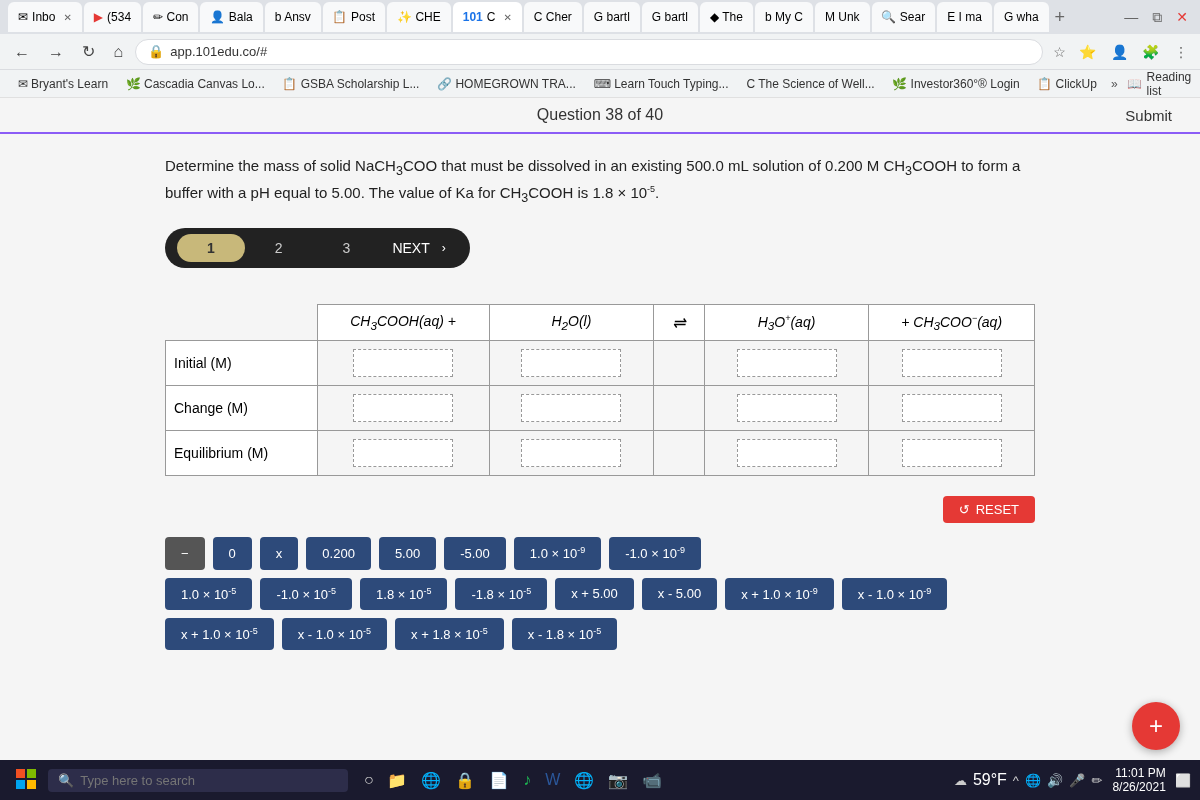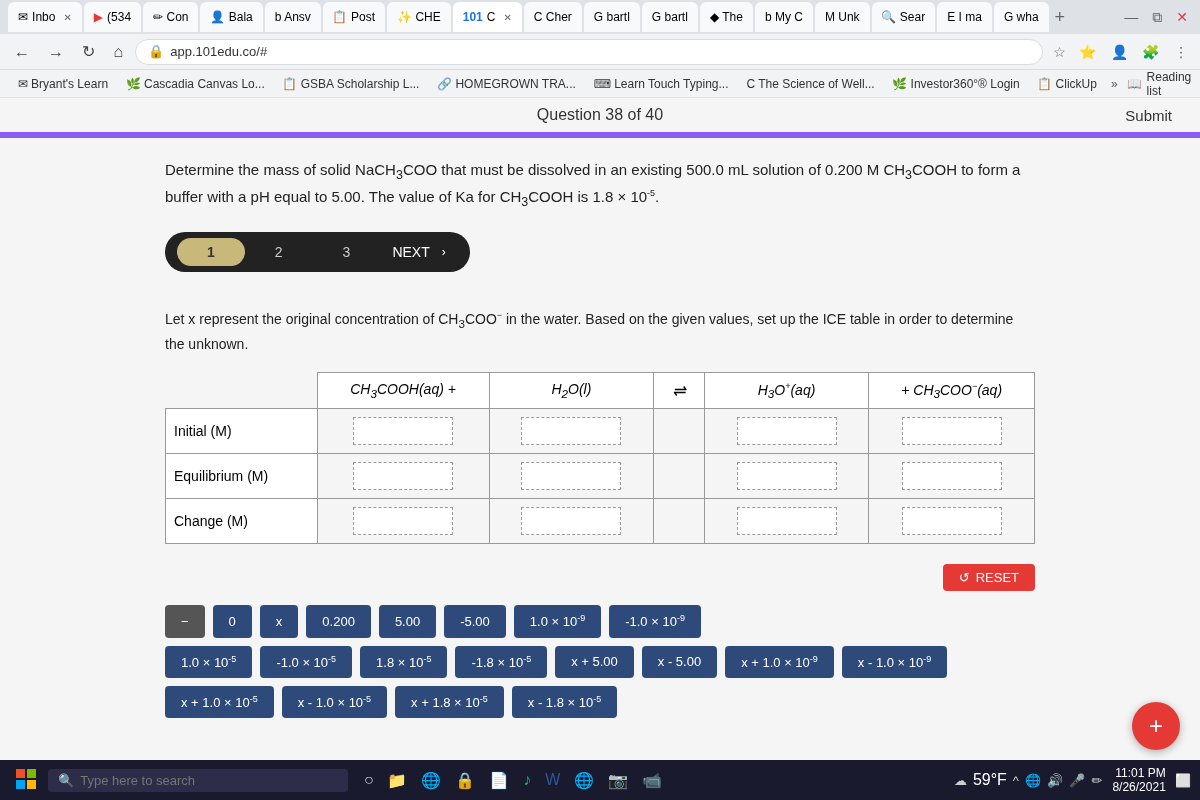--- a/index.html
+++ b/index.html
@@ -15,21 +15,21 @@
     .nav-action-btn { background: none; border: none; cursor: pointer; color: #666; font-size: 14px; padding: 2px 4px; }
 
     .bookmarks-bar { display: flex; align-items: center; background: #f1f3f4; height: 28px; padding: 0 10px; gap: 2px; border-bottom: 1px solid #e0e0e0; font-size: 12px; overflow: hidden; }
     .bookmark { display: flex; align-items: center; gap: 3px; padding: 2px 8px; cursor: pointer; border-radius: 4px; white-space: nowrap; color: #333; }
     .reading-list { margin-left: auto; display: flex; align-items: center; gap: 4px; padding: 2px 8px; cursor: pointer; border-radius: 4px; font-size: 12px; color: #333; }
 
     
     .main-content { background: #f5f5f5; height: calc(800px - 34px - 36px - 28px - 30px - 40px); overflow-y: auto; }
     
     
-    .question-header { background: #f5f5f5; display: flex; justify-content: center; align-items: center; padding: 8px 16px; border-bottom: 6px solid #8b5cf6; position: relative; }
+    .question-header { background: #f5f5f5; display: flex; justify-content: center; align-items: center; padding: 8px 16px; border-bottom: 2px solid #8b5cf6; position: relative; }
     .question-header-text { font-size: 16px; font-weight: 500; color: #333; }
     .submit-btn { position: absolute; right: 28px; background: none; border: none; font-size: 15px; color: #333; cursor: pointer; font-weight: 500; }
 
     .content-area { padding: 20px 40px; max-width: 950px; margin: 0 auto; }
     
     .question-text { font-size: 15px; line-height: 1.6; color: #222; margin-bottom: 20px; }
     
     
     .step-indicator { display: flex; align-items: center; background: #222; border-radius: 25px; padding: 6px 12px; margin-bottom: 20px; gap: 0; width: fit-content; }
     .step { padding: 6px 30px; border-radius: 20px; font-size: 14px; color: #ccc; cursor: pointer; }
@@ -218,24 +218,20 @@
         <div class="step active">1</div>
         <div class="step">2</div>
         <div class="step">3</div>
         <div class="step-next">
           <span>NEXT</span>
           <span class="chevron-icon">›</span>
         </div>
       </div>
     </div>
 
-    <div class="description-text">
-      Let x represent the original concentration of CH<sub>3</sub>COO<sup>−</sup> in the water. Based on the given
-      values, set up the ICE table in order to determine the unknown.
-    </div>
 
     <div class="ice-table-container">
       <table class="ice-table">
         <thead>
           <tr>
             <th style="background:#f5f5f5;border:none;"></th>
             <th>CH<sub>3</sub>COOH(aq) +</th>
             <th>H<sub>2</sub>O(l)</th>
             <th style="font-size:16px;">⇌</th>
             <th>H<sub>3</sub>O<sup>+</sup>(aq)</th>
@@ -245,29 +241,29 @@
         <tbody>
           <tr>
             <td class="row-label">Initial (M)</td>
             <td><input type="text" class="ice-input" style=""></td>
             <td><input type="text" class="ice-input" style=""></td>
             <td></td>
             <td><input type="text" class="ice-input" style=""></td>
             <td><input type="text" class="ice-input" style=""></td>
           </tr>
           <tr>
-            <td class="row-label">Equilibrium (M)</td>
+            <td class="row-label">Change (M)</td>
             <td><input type="text" class="ice-input" style=""></td>
             <td><input type="text" class="ice-input" style=""></td>
             <td></td>
             <td><input type="text" class="ice-input" style=""></td>
             <td><input type="text" class="ice-input" style=""></td>
           </tr>
           <tr>
-            <td class="row-label">Change (M)</td>
+            <td class="row-label">Equilibrium (M)</td>
             <td><input type="text" class="ice-input" style=""></td>
             <td><input type="text" class="ice-input" style=""></td>
             <td></td>
             <td><input type="text" class="ice-input" style=""></td>
             <td><input type="text" class="ice-input" style=""></td>
           </tr>
         </tbody>
       </table>
     </div>
 

